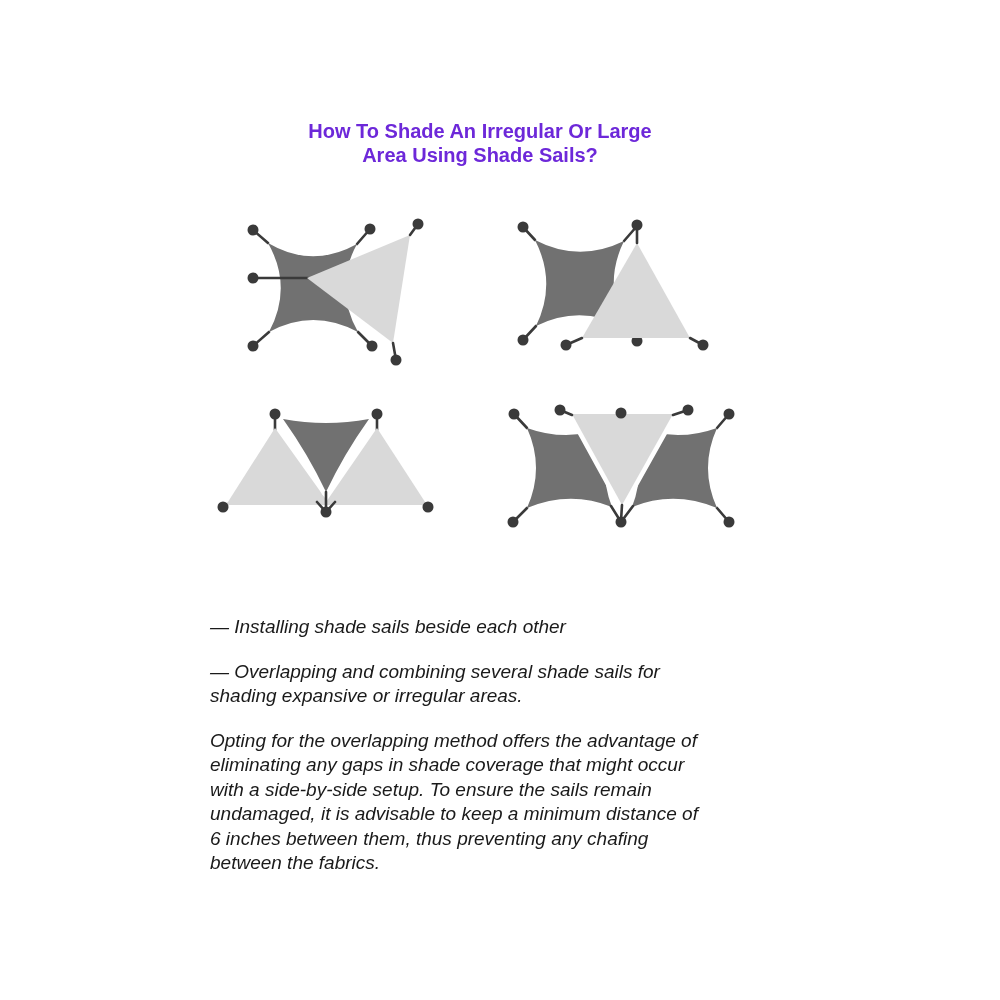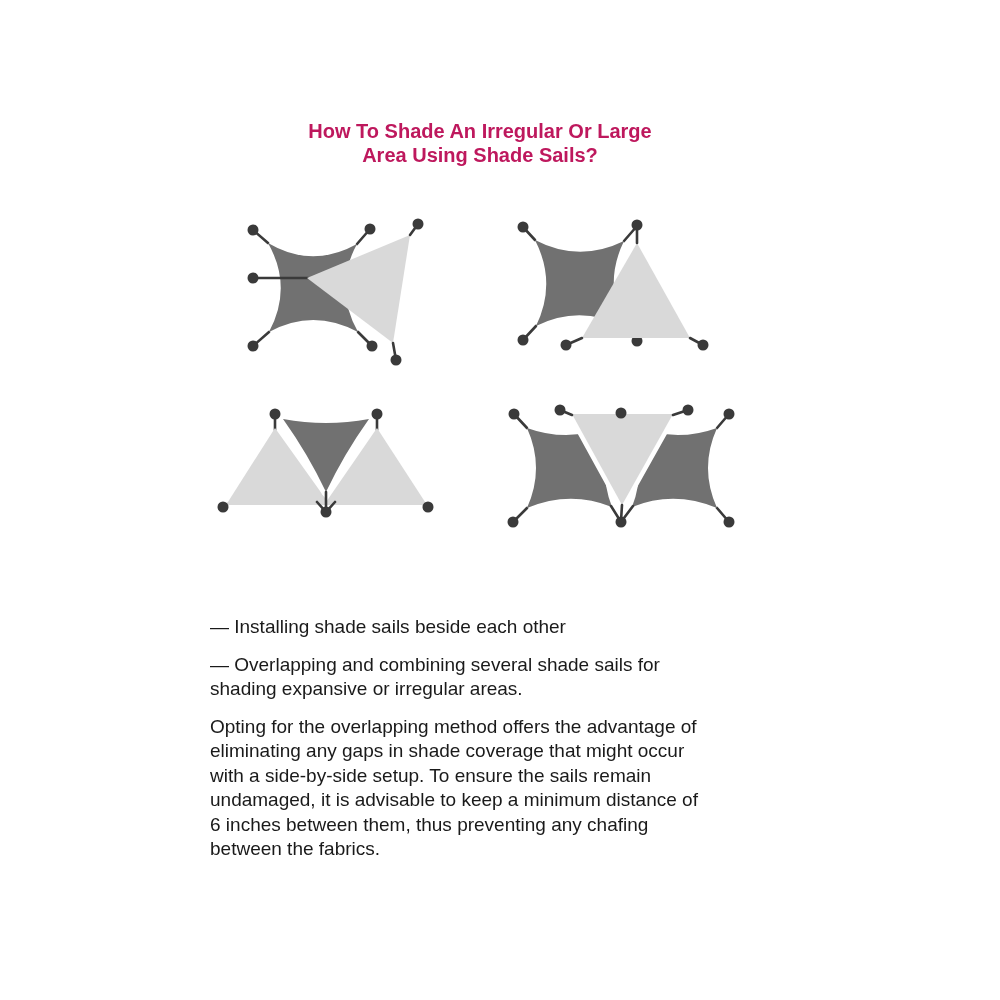--- a/index.html
+++ b/index.html
@@ -14,48 +14,48 @@
   .page { position: absolute; inset: 0; }
 
   .title {
     position: absolute;
     left: 200px; top: 120px; width: 560px;
     margin: 0;
     text-align: center;
     font-size: 20px;
     line-height: 23.5px;
     font-weight: 700;
-    color: #be185d;
+    color: #6d28d9;
     white-space: pre-line;
   }
 
   .figure {
     position: absolute;
     left: 200px; top: 185px;
     width: 560px; height: 350px;
   }
 
   
   .sail-dark  { fill: var(--color-sail-dark, #717171); }
   .sail-light { fill: var(--color-sail-light, #d9d9d9); }
   .rim        { stroke: var(--color-gap, #ffffff); stroke-width: 9; stroke-linejoin: round; paint-order: stroke; }
   .aline      { stroke: var(--color-anchor, #3a3a3a); stroke-width: 2.6; fill: none; stroke-linecap: round; }
   .adot       { fill: var(--color-anchor, #3a3a3a); }
 
   .bodytext {
     position: absolute;
-    left: 210px; top: 615px; width: 600px;
+    left: 210px; top: 615px; width: 600px; font-style: italic;
   }
   .bodytext p {
     margin: 0;
     font-size: 19px;
     line-height: 24.5px;
     white-space: pre-line;
   }
-  .bodytext p + p { margin-top: 13px; }
+  .bodytext p + p { margin-top: 20px; }
 </style>
 </head>
 <body>
 
 <div class="page">
 
   <h1 class="title">How To Shade An Irregular Or Large
 Area Using Shade Sails?</h1>
 
   <svg class="figure" viewBox="200 185 560 350" xmlns="http://www.w3.org/2000/svg" aria-hidden="true">

